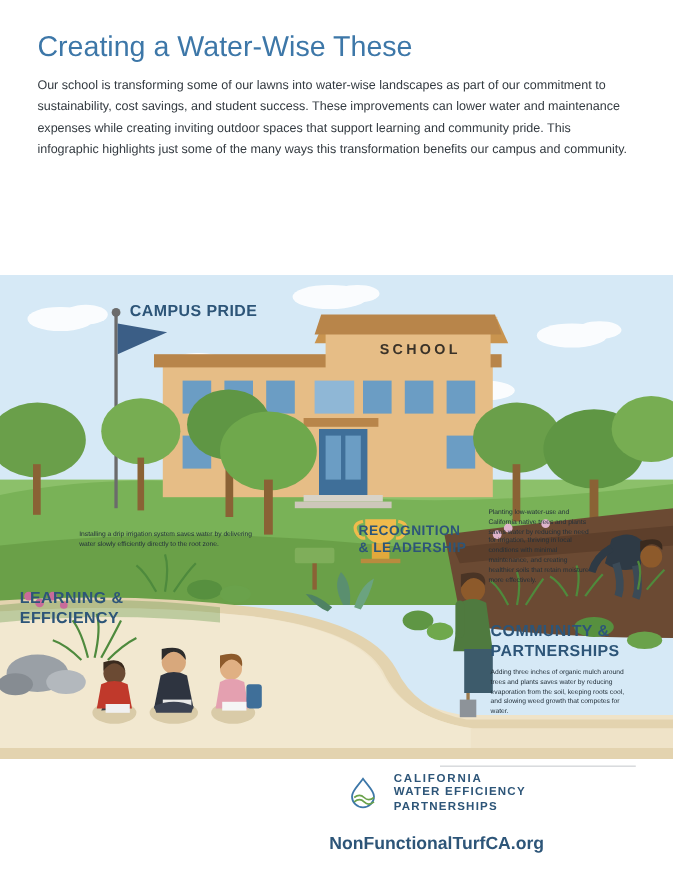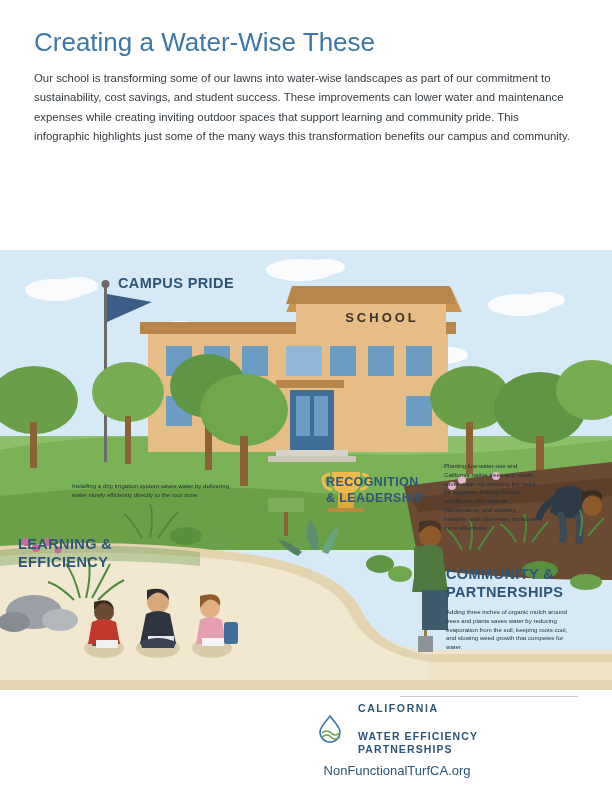--- a/index.html
+++ b/index.html
@@ -42,23 +42,23 @@
   .txt-drip{left:72px;top:232px;width:166px;}
   .txt-plant{left:444px;top:212px;width:96px;}
   .txt-mulch{left:446px;top:358px;width:128px;}
 
   
   .footer{position:absolute;left:0;bottom:0;width:556px;height:100px;background:#fff;}
   .footer-inner{position:absolute;right:34px;top:10px;text-align:center;width:250px;}
   .logo-row{display:flex;align-items:center;justify-content:center;gap:8px;}
   .logo-text{text-align:left;line-height:1.18;}
   .logo-l1{font-size:10.5px;letter-spacing:1.6px;color:#2d5578;font-weight:bold;}
-  .logo-l2{font-size:10.5px;letter-spacing:1.1px;color:#2d5578;font-weight:bold;margin-top:16px;}
+  .logo-l2{font-size:10.5px;letter-spacing:1.1px;color:#2d5578;font-weight:bold;}
   .logo-l3{font-size:10.5px;letter-spacing:1.1px;color:#2d5578;font-weight:bold;}
-  .url{margin-top:8px;font-size:13px;font-weight:normal;color:#2d5578;}
+  .url{margin-top:20px;font-size:16px;font-weight:bold;color:#2d5578;}
   .hrule{position:absolute;left:400px;top:4px;width:178px;height:1px;background:#c9ccd0;}
 </style>
 </head>
 <body>
 
 <div class="page">
 
   <div class="header">
     <h2 class="title-sub">Creating a Water-Wise These</h2>
     <p class="intro">Our school is transforming some of our lawns into water-wise landscapes as part of our commitment to sustainability, cost savings, and student success. These improvements can lower water and maintenance expenses while creating inviting outdoor spaces that support learning and community pride. This infographic highlights just some of the many ways this transformation benefits our campus and community.</p>

